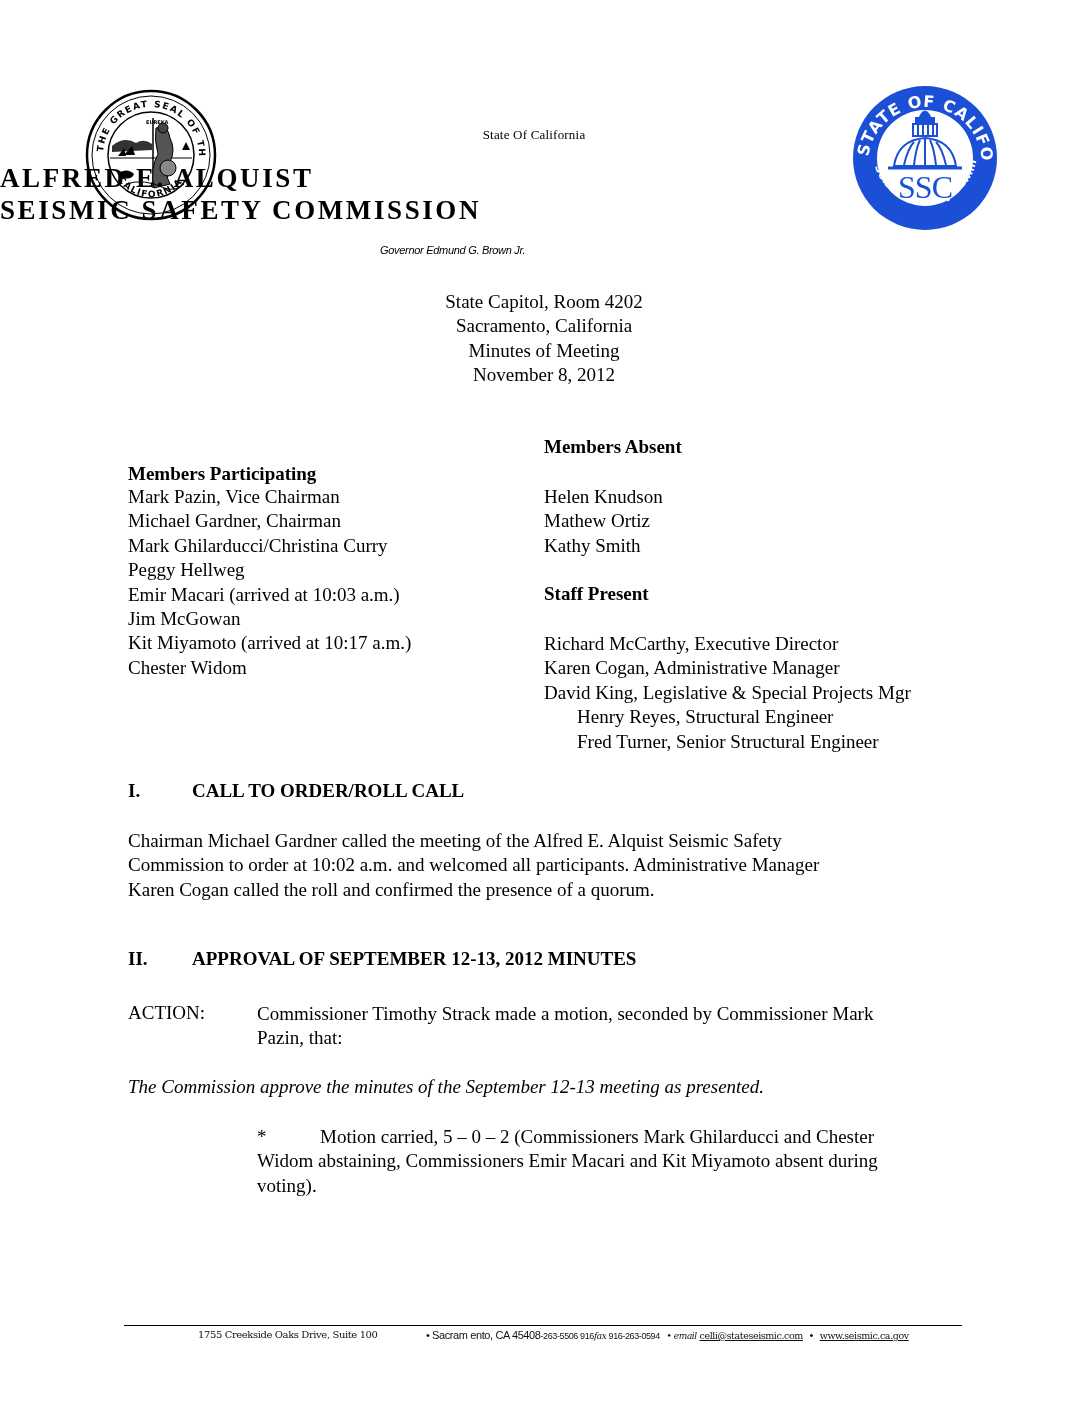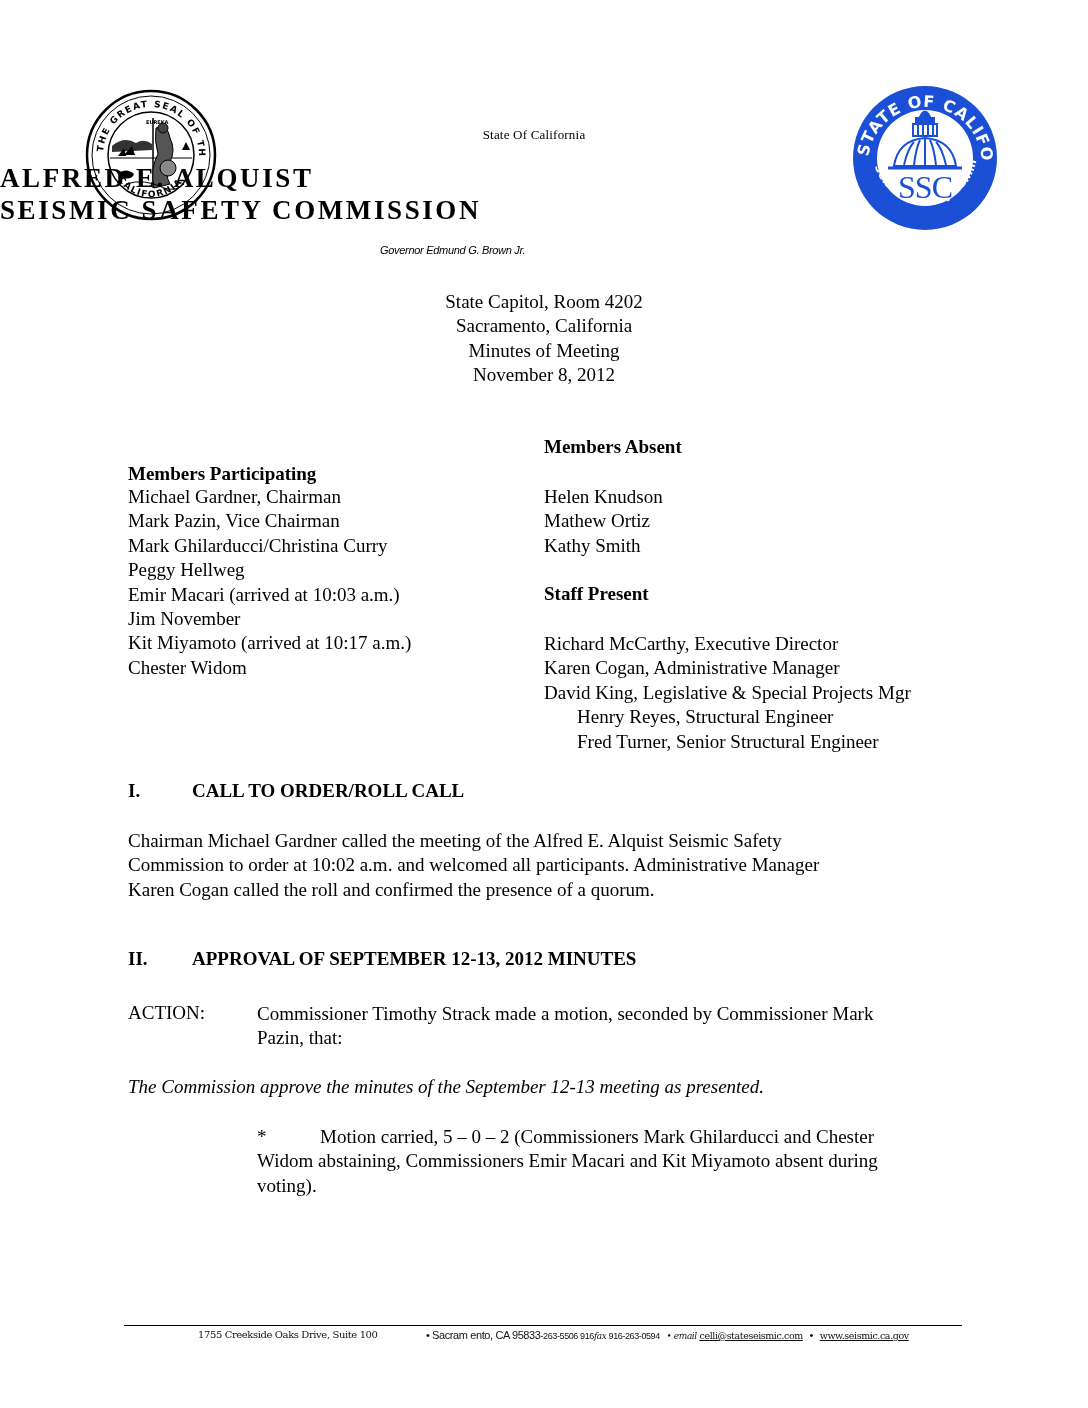--- a/index.html
+++ b/index.html
@@ -109,26 +109,26 @@
 
 <div class="abs address-block">
   <div>State Capitol, Room 4202</div>
   <div>Sacramento, California</div>
   <div>Minutes of Meeting</div>
   <div>November 8, 2012</div>
 </div>
 
 <div class="abs col-head" style="left:128px; top:436px;margin-top:27px;">Members Participating</div>
 <div class="abs list" style="left:128px; top:485px;">
+  <div>Mark Pazin, Vice Chairman</div>
   <div>Michael Gardner, Chairman</div>
-  <div>Mark Pazin, Vice Chairman</div>
   <div>Mark Ghilarducci/Christina Curry</div>
   <div>Peggy Hellweg</div>
   <div>Emir Macari (arrived at 10:03 a.m.)</div>
-  <div>Jim November</div>
+  <div>Jim McGowan</div>
   <div>Kit Miyamoto (arrived at 10:17 a.m.)</div>
   <div>Chester Widom</div>
 </div>
 
 <div class="abs col-head" style="left:544px; top:436px;">Members Absent</div>
 <div class="abs list" style="left:544px; top:485px;">
   <div>Helen Knudson</div>
   <div>Mathew Ortiz</div>
   <div>Kathy Smith</div>
 </div>
@@ -162,18 +162,18 @@
 <div class="abs motion-italic" style="top:1076px;">The Commission approve the minutes of the September 12-13 meeting as presented.</div>
 <div class="abs motion-result" style="top:1125px;">
   <div><span class="star">*</span><span>Motion carried, 5 – 0 – 2 (Commissioners Mark Ghilarducci and Chester</span></div>
   <div>Widom abstaining, Commissioners Emir Macari and Kit Miyamoto absent during</div>
   <div>voting).</div>
 </div>
 
 <div class="abs footer-rule"></div>
 <div class="abs footer" style="left:156px; font-family:'DejaVu Serif', serif; font-size:10px; letter-spacing:-0.4px;">1755 Creekside Oaks Drive, Suite 100</div>
 <div class="abs footer" style="left:384px; font-family:'Liberation Sans', sans-serif; letter-spacing:-0.4px;">
-  <span>• Sacram ento, CA 95833</span><span style="font-size:9px;">-263-5506 916</span><i style="font-family:'DejaVu Serif', serif; font-size:9px;">fax</i><span style="font-size:9px;"> 916-263-0594</span>
+  <span>• Sacram ento, CA 45408</span><span style="font-size:9px;">-263-5506 916</span><i style="font-family:'DejaVu Serif', serif; font-size:9px;">fax</i><span style="font-size:9px;"> 916-263-0594</span>
   <i style="font-family:'DejaVu Serif', serif; font-size:9px; margin-left:4px;">• email</i>
   <a href="#" style="font-family:'DejaVu Serif', serif; font-size:9.5px;">celli@stateseismic.com</a>
   <span style="margin:0 4px;">•</span>
   <a href="#" style="font-family:'DejaVu Serif', serif; font-size:9.5px;">www.seismic.ca.gov</a>
 </div>
 
 </body></html>

